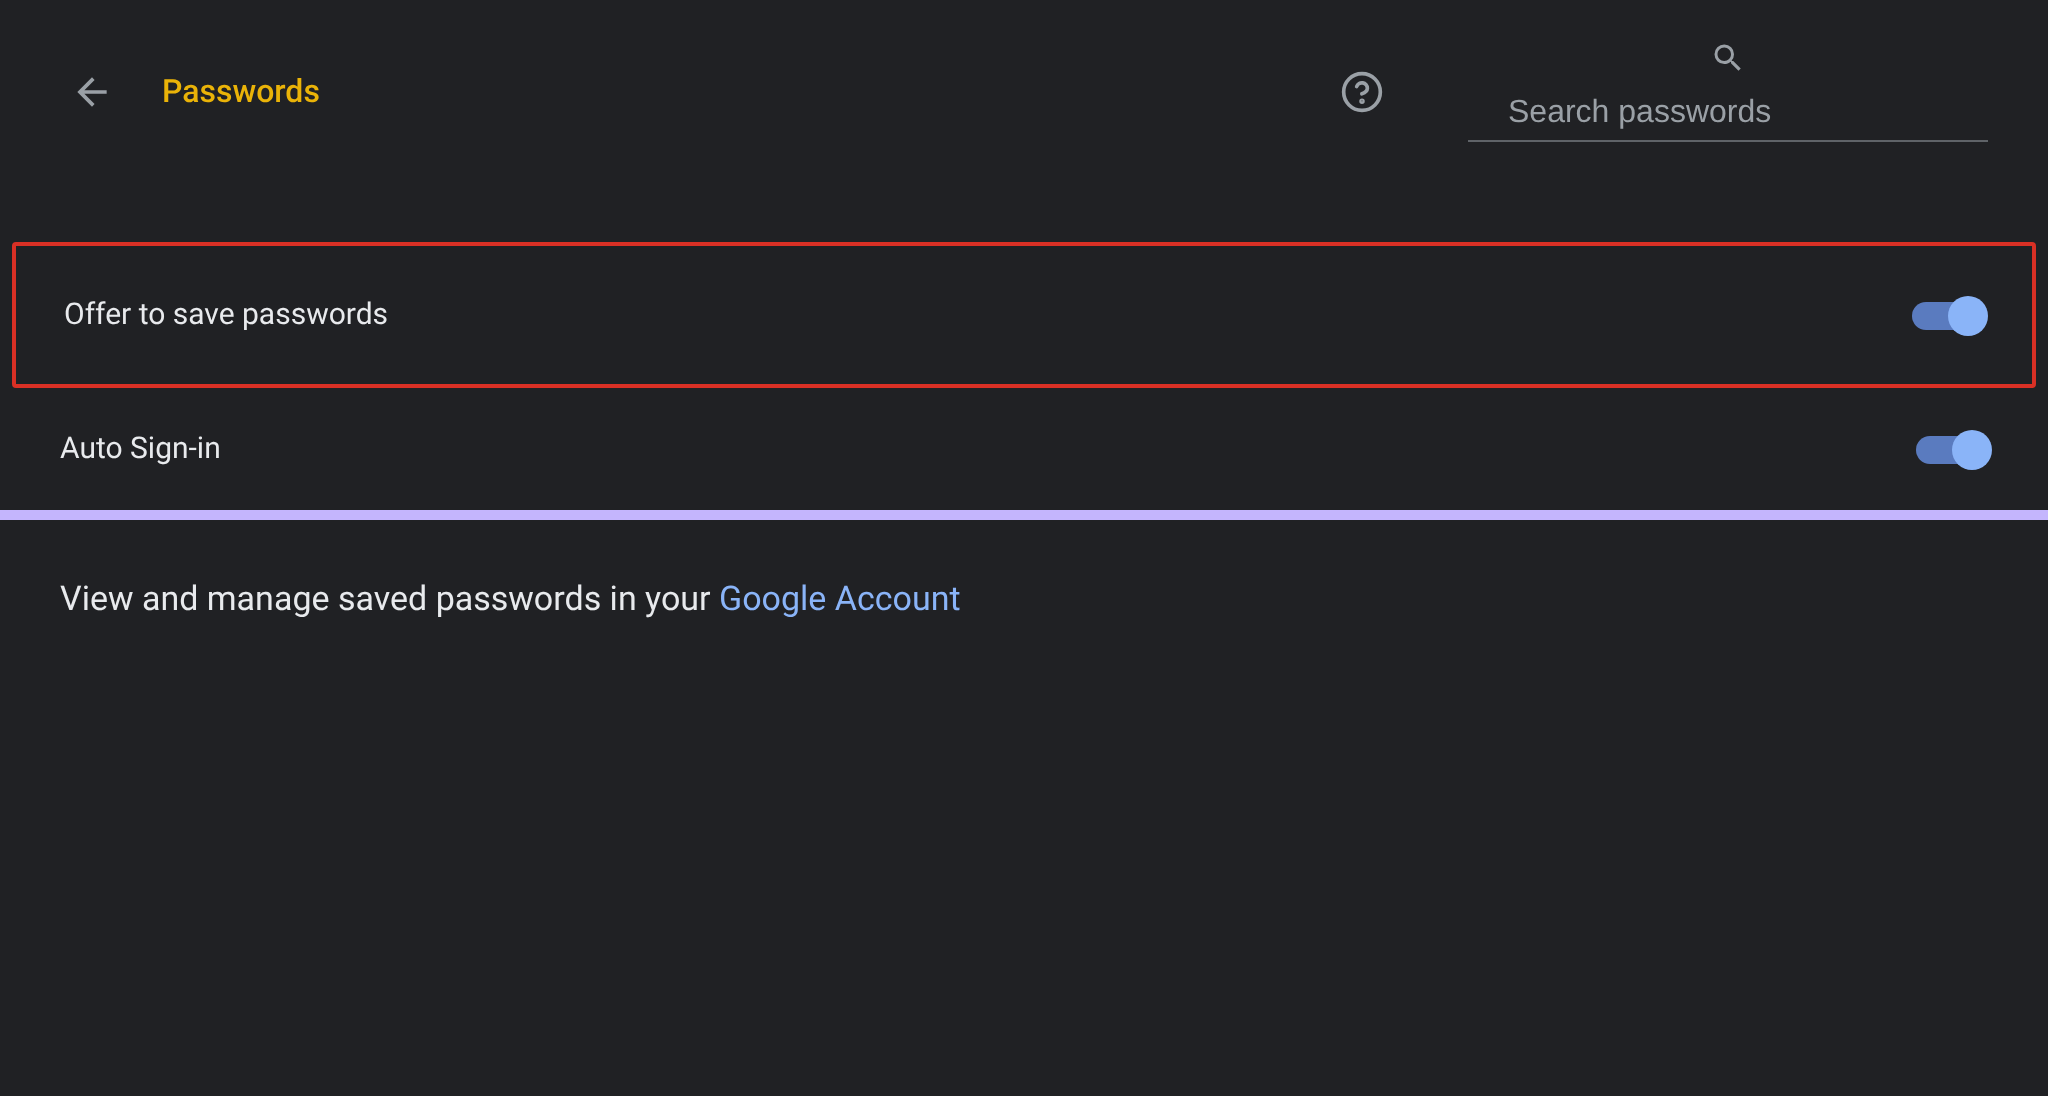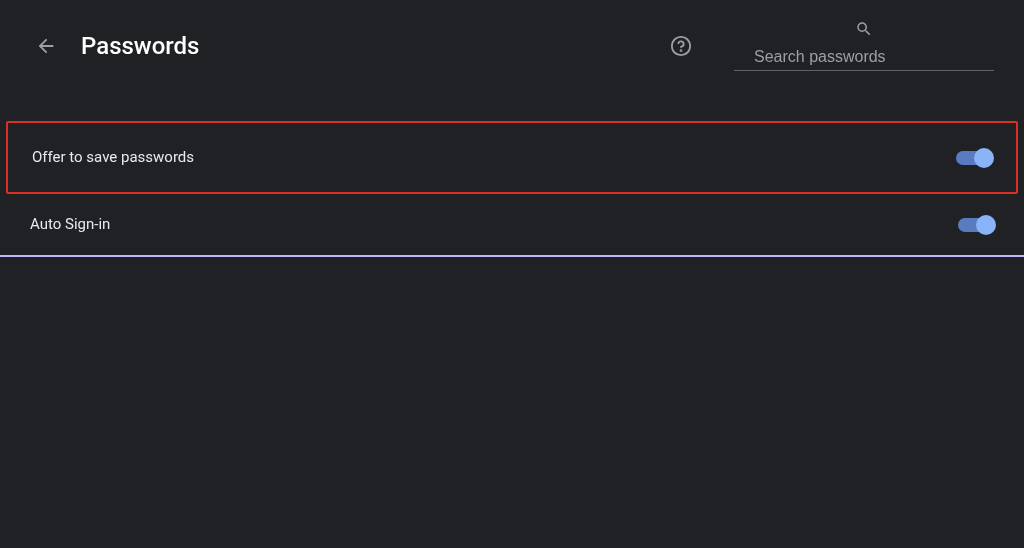--- a/index.html
+++ b/index.html
@@ -17,23 +17,23 @@
       padding: 20px 30px 20px 35px;
       gap: 24px;
     }
     .back-btn {
       color: #9aa0a6;
       cursor: pointer;
       display: flex;
       align-items: center;
     }
     .page-title {
-      font-size: 24px;
+      font-size: 16px;
       font-weight: 500;
-      color: #ffffff;
+      color: #eab308;
     }
     .header-spacer { flex: 1; }
     .help-btn {
       color: #9aa0a6;
       cursor: pointer;
       display: flex;
       align-items: center;
       margin-right: 18px;
     }
     .search-wrap {
@@ -53,21 +53,21 @@
       color: #e8eaed;
       font-size: 16px;
       width: 220px;
     }
     .search-input::placeholder { color: #9aa0a6; }
     .rows { padding: 0; margin-top: 30px; }
     .row {
       display: flex;
       align-items: flex-start;
       padding: 20px 30px;
-      border-bottom: 2px solid #c4b5fd;
+      border-bottom: 5px solid #c4b5fd;
       gap: 16px;
     }
     .row.highlighted {
       border: 2px solid #d93025;
       border-radius: 2px;
       margin: 2px 6px 0 6px;
       padding: 24px 24px;
     }
     .row-text { flex: 1; }
     .row-title {
@@ -160,14 +160,17 @@
   <div class="row">
     <div class="row-text">
       <div class="row-title">Auto Sign-in</div>
     </div>
     <div class="toggle">
       <div class="toggle-knob"></div>
     </div>
   </div>
 
 
+  <div class="footer-row">
+    <span>View and manage saved passwords in your </span><a class="link">Google Account</a>
+  </div>
 
 </div>
 
 </body></html>

